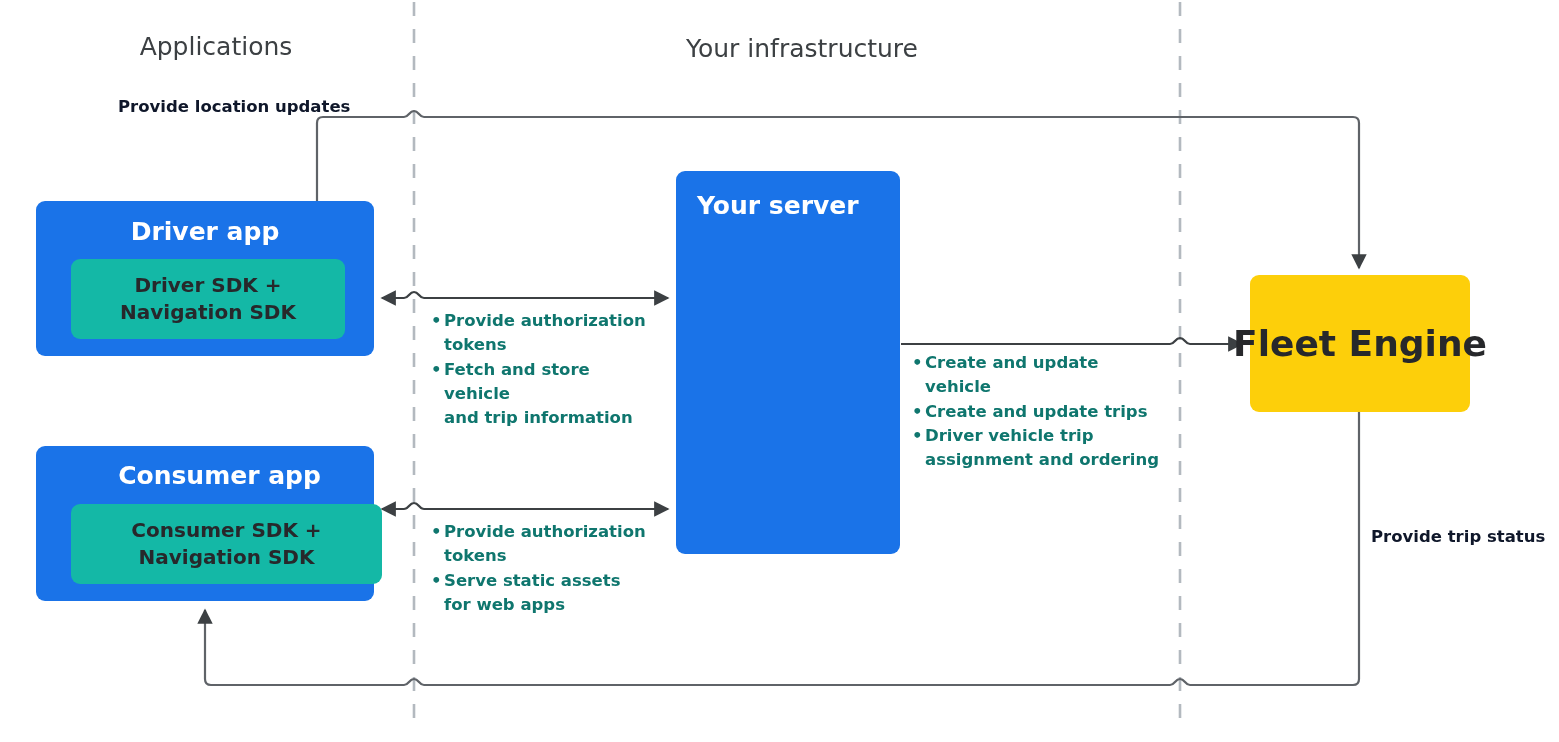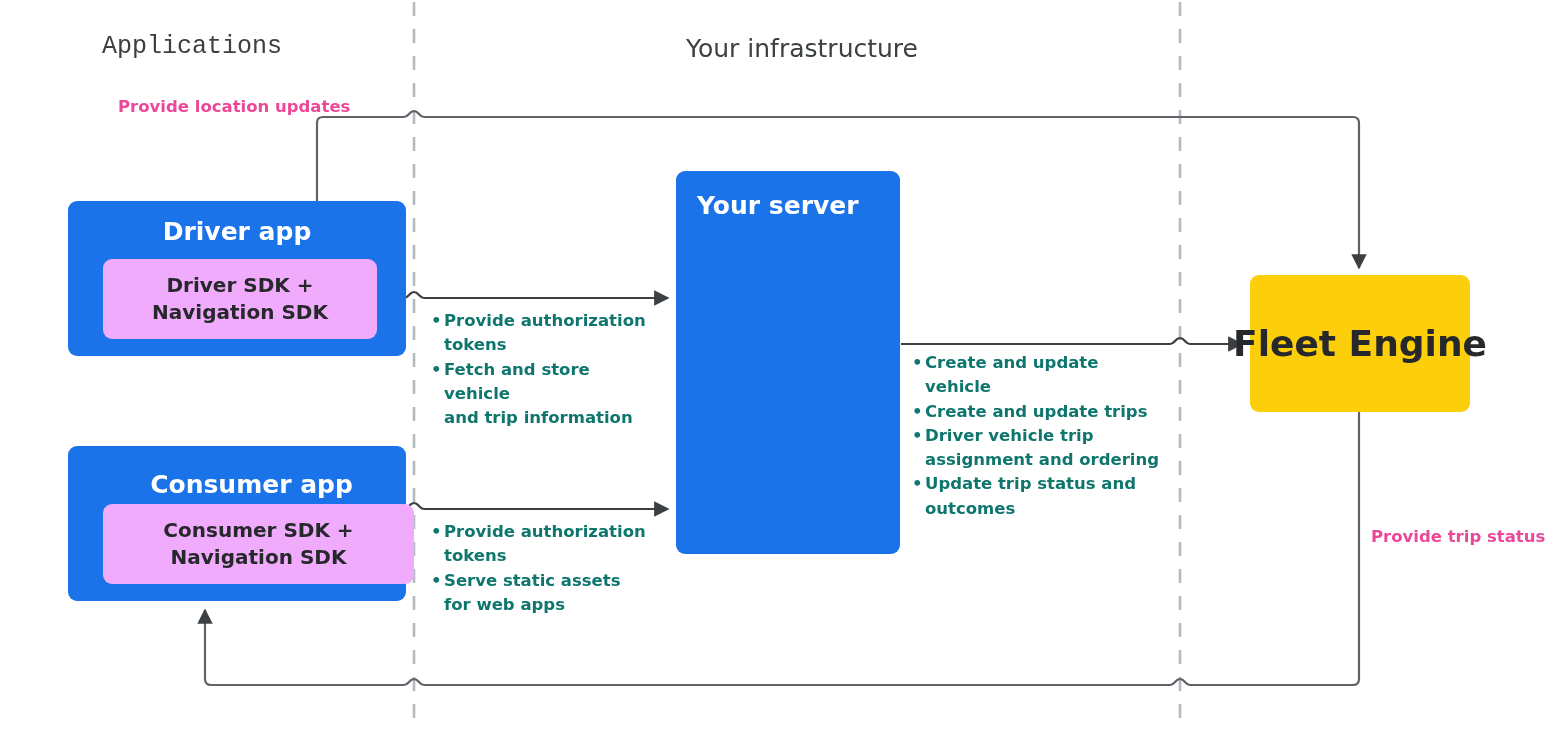--- a/index.html
+++ b/index.html
@@ -27,67 +27,66 @@
   .col-header {
     position: absolute;
     font-size: 25px;
     font-weight: 400;
     color: #3c4043;
     letter-spacing: 0px;
     white-space: nowrap;
     text-align: center;
     transform: translateX(-50%);
   }
-  #hdr-applications { left: 192px; top: 32px; font-family: Liberation Mono, monospace; }
+  #hdr-applications { left: 216px; top: 32px; }
   #hdr-your-infra   { left: 794px; top: 34px; margin-left: 8px; }
   #hdr-google-infra { left: 1360px; top: 34px; }
 
   
   .box {
     position: absolute;
     box-sizing: border-box;
   }
   .app-box {
     background: #1a73e8;
     border-radius: 9px;
-    margin-left: 32px;
   }
   .app-title {
     position: absolute;
     left: 0;
     right: 0;
     text-align: center;
     color: #ffffff;
     font-size: 25px;
     font-weight: bold;
     white-space: nowrap;
   }
   .sdk-box {
     position: absolute;
-    background: #f0abfc;
+    background: #14b8a6;
     border-radius: 9px;
     display: flex;
     align-items: center;
     justify-content: center;
   }
   .sdk-label {
     color: #27282b;
     font-size: 20px;
     font-weight: bold;
     line-height: 1.35;
     text-align: center;
     white-space: pre-line;
   }
 
   #driver-app { left: 36px; top: 201px; width: 338px; height: 155px; }
   #driver-app .app-title { top: 16px; }
   #driver-sdk { left: 35px; top: 58px; width: 274px; height: 80px; }
 
   #consumer-app { left: 36px; top: 446px; width: 338px; height: 155px; }
-  #consumer-app .app-title { top: 24px; padding-left: 29px; }
+  #consumer-app .app-title { top: 15px; padding-left: 29px; }
   #consumer-sdk { left: 35px; top: 58px; width: 311px; height: 80px; }
 
   #your-server {
     left: 676px; top: 171px; width: 224px; height: 383px;
     background: #1a73e8;
     border-radius: 9px;
   }
   #your-server .server-title {
     position: absolute;
     left: 21px;
@@ -109,21 +108,21 @@
   #fleet-engine .fleet-label {
     color: #27282b;
     font-size: 36px;
     font-weight: bold;
     white-space: nowrap;
   }
 
   
   .anno {
     position: absolute;
-    color: #ec4899;
+    color: #0f172a;
     font-size: 16.5px;
     font-weight: bold;
     line-height: 1.45;
     white-space: nowrap;
   }
   #label-location-updates { left: 118px; top: 95px; }
   #label-trip-status { left: 1371px; top: 525px; }
 
   .bullet-list {
     position: absolute;
@@ -253,17 +252,15 @@
 tokens</li>
     <li>Serve static assets
 for web apps</li>
   </ul>
 
   <ul class="bullet-list" id="list-server-fleet">
     <li>Create and update vehicle</li>
     <li>Create and update trips</li>
     <li>Driver vehicle trip
 assignment and ordering</li>
-    <li>Update trip status and
-outcomes</li>
   </ul>
 
 </div>
 
 </body></html>

